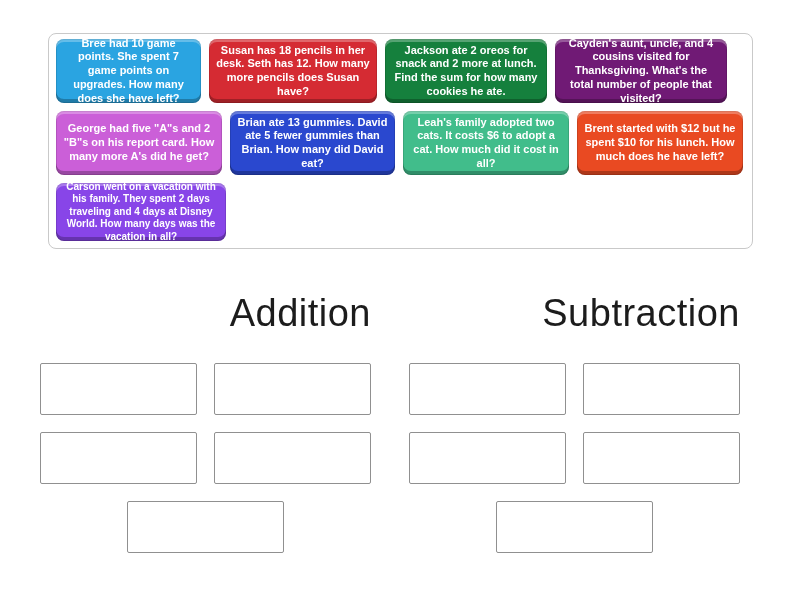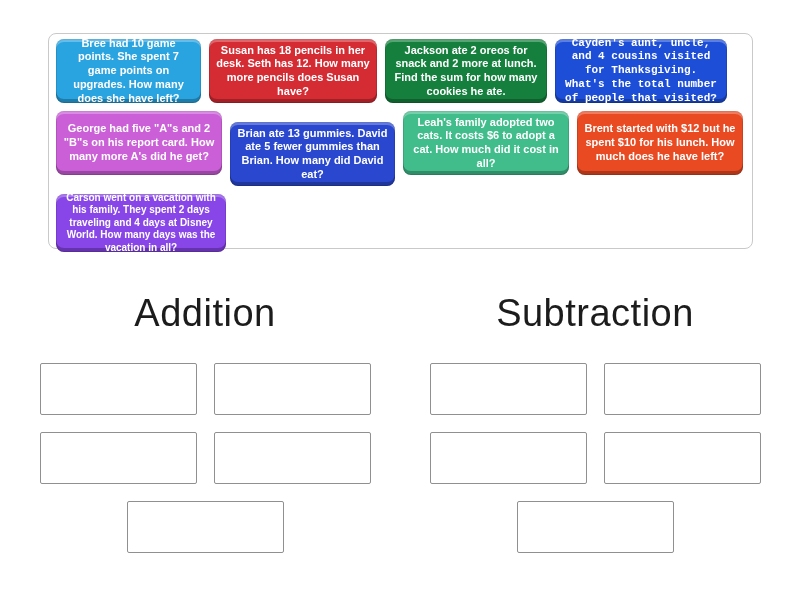--- a/index.html
+++ b/index.html
@@ -50,35 +50,35 @@
     cursor: grab;
   }
   .card .card-text { display: block; }
   .h-tall { height: 64px; }
   .h-short { height: 58px; }
   .w-c0 { width: 145px; }
   .w-c1 { width: 168px; }
   .w-c2 { width: 162px; }
   .w-c3 { width: 172px; }
   .w-c4 { width: 166px; }
-  .w-c5 { width: 165px; margin-top: 11px; }
+  .w-c5 { width: 165px; }
   .w-c6 { width: 166px; }
   .w-c7 { width: 166px; }
   .w-c8 { width: 170px; font-size: 10px; }
   .w-c9 { width: 164px; }
 
   
   .group {
     position: absolute;
     top: 285px;
     width: 332px;
-    text-align: center;
+    text-align: right;
   }
   .group-left  { left: 39px; }
-  .group-right { left: 429px; }
+  .group-right { left: 408px; }
   .group-title {
     margin: 0;
     font-size: 38px;
     font-weight: 400;
     letter-spacing: 0.5px;
     line-height: 56px;
     color: var(--heading-color, #1c1c1c);
     font-family: "Liberation Sans", "DejaVu Sans", sans-serif;
   }
   .slots {
@@ -106,21 +106,21 @@
   <div class="pool">
     <div class="card w-c0 h-tall" style="background-color: rgb(42, 164, 225);">
       <span class="card-text">Bree had 10 game points. She spent 7 game points on upgrades. How many does she have left?</span>
     </div>
     <div class="card w-c1 h-tall" style="background-color: rgb(213, 43, 51);">
       <span class="card-text">Susan has 18 pencils in her desk. Seth has 12. How many more pencils does Susan have?</span>
     </div>
     <div class="card w-c2 h-tall" style="background-color: #15803d;">
       <span class="card-text">Jackson ate 2 oreos for snack and 2 more at lunch. Find the sum for how many cookies he ate.</span>
     </div>
-    <div class="card w-c3 h-tall" style="background-color: #1d4ed8; font-family: Liberation Mono, monospace;">
+    <div class="card w-c3 h-tall" style="background-color: #701a75;">
       <span class="card-text">Cayden's aunt, uncle, and 4 cousins visited for Thanksgiving. What's the total number of people that visited?</span>
     </div>
     <div class="card w-c4 h-tall" style="background-color: rgb(203, 95, 216);">
       <span class="card-text">George had five "A"s and 2 "B"s on his report card. How many more A's did he get?</span>
     </div>
     <div class="card w-c5 h-tall" style="background-color: rgb(42, 72, 207);">
       <span class="card-text">Brian ate 13 gummies. David ate 5 fewer gummies than Brian. How many did David eat?</span>
     </div>
     <div class="card w-c6 h-tall" style="background-color: rgb(65, 189, 139);">
       <span class="card-text">Leah's family adopted two cats. It costs $6 to adopt a cat. How much did it cost in all?</span>

